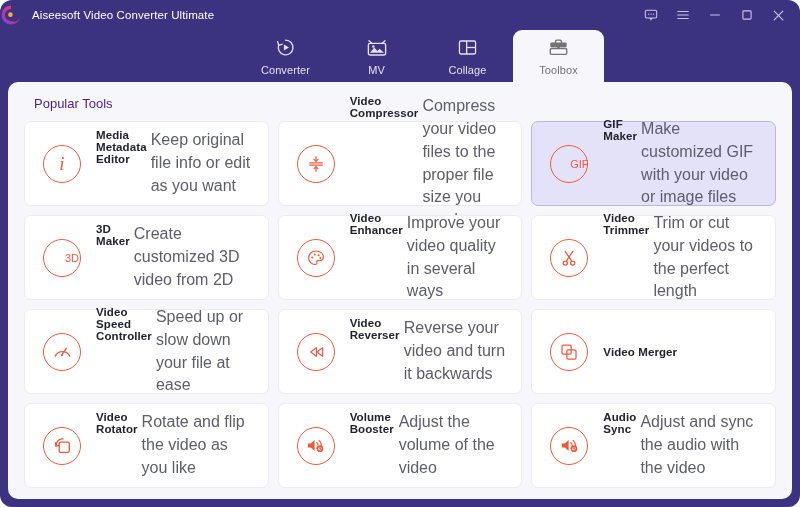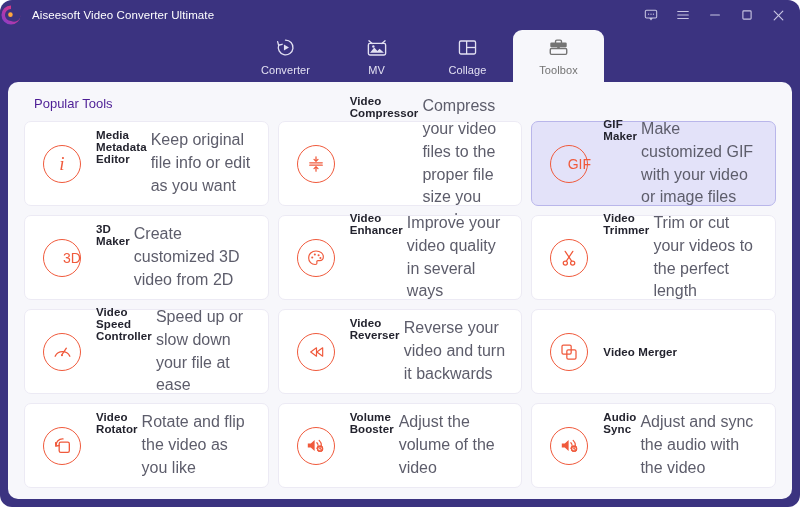--- a/index.html
+++ b/index.html
@@ -134,21 +134,21 @@
     justify-content: center;
     color: #f05a3c;
   }
   .tool-icon svg { display: block; }
   .tool-icon .glyph-text {
     font-size: 12.5px;
     font-weight: 400;
     color: #f05a3c;
     font-family: "Liberation Sans", sans-serif;
   }
-  .tool-icon .glyph-text.small { font-size: 14px; padding-left: 20px; }
+  .tool-icon .glyph-text.small { font-size: 11px; padding-left: 20px; }
   .tool-icon .glyph-text.italic { font-style: italic; font-size: 19px; font-family: "Liberation Serif", serif; }
 
   .tool-text { display: flex; flex-direction: row; gap: 4px; min-width: 0; }
   .tool-title {
     font-size: 11.5px;
     font-weight: bold;
     color: #23232e;
     letter-spacing: .1px;
   }
   .tool-desc {

